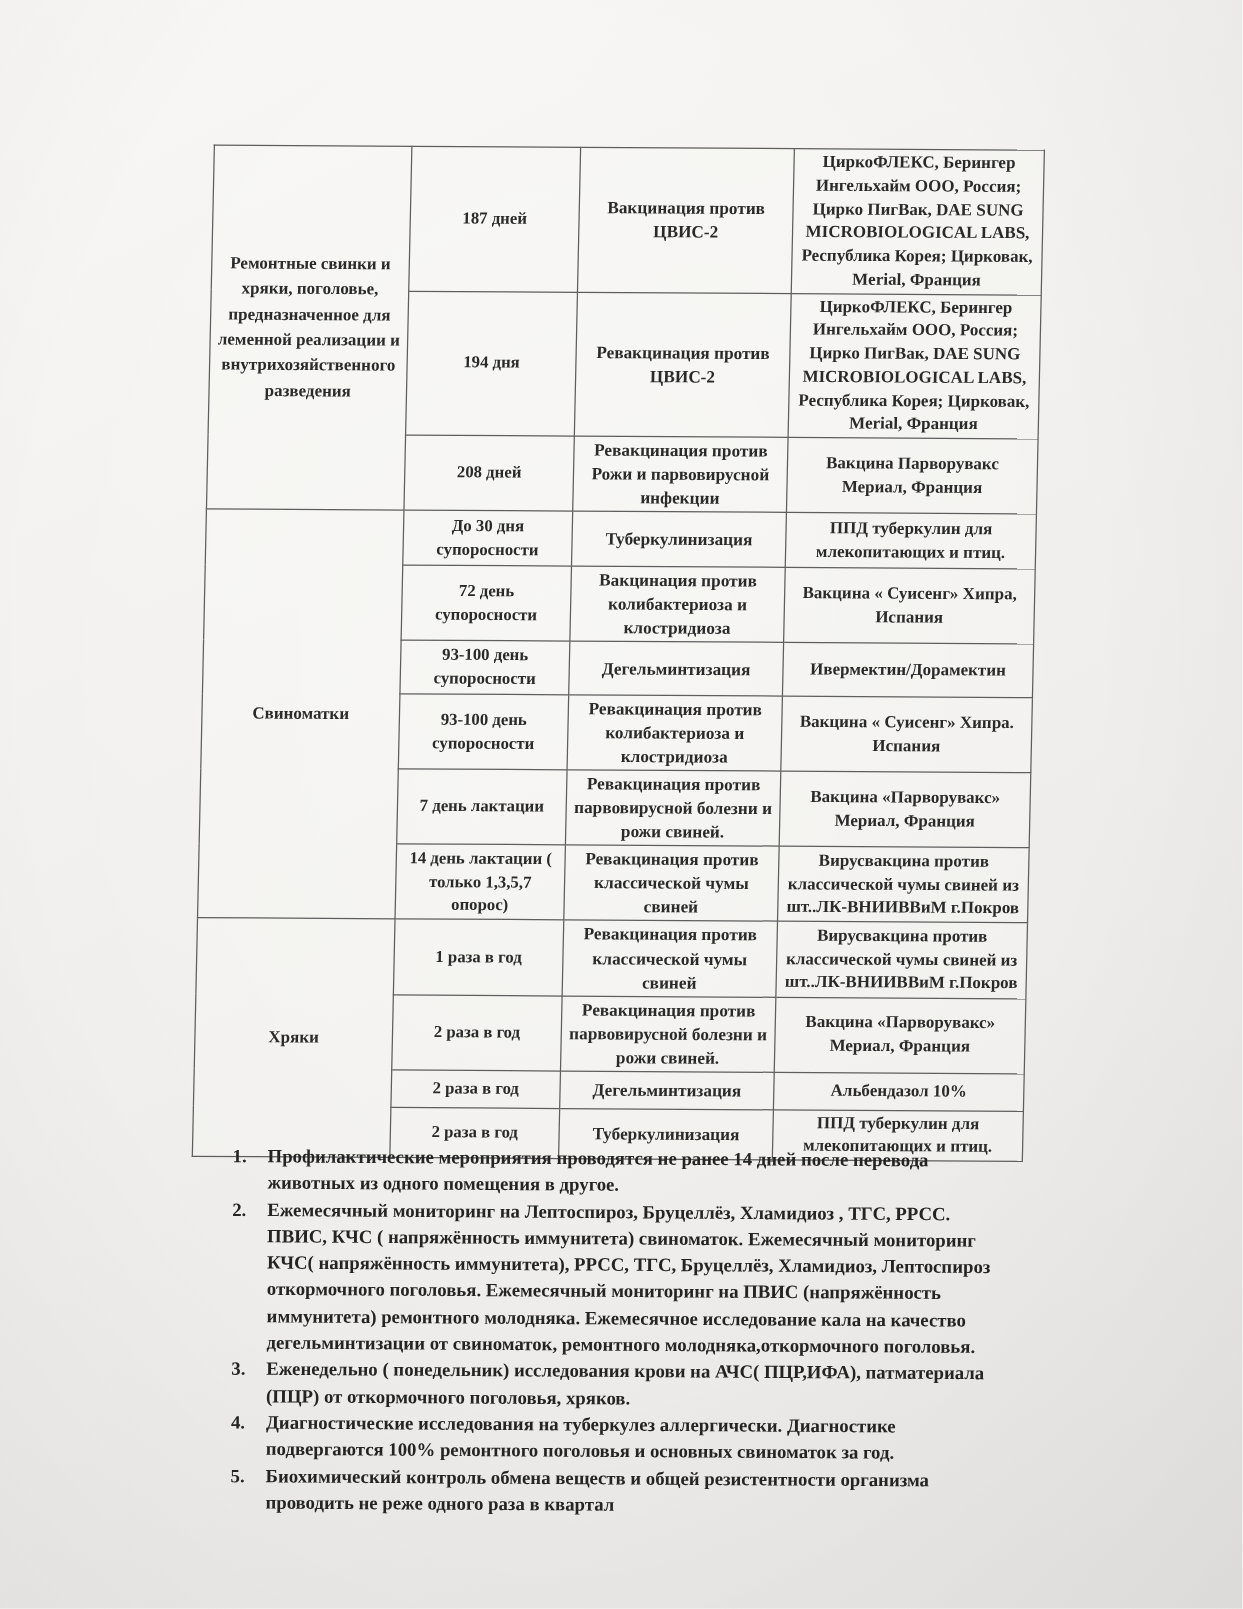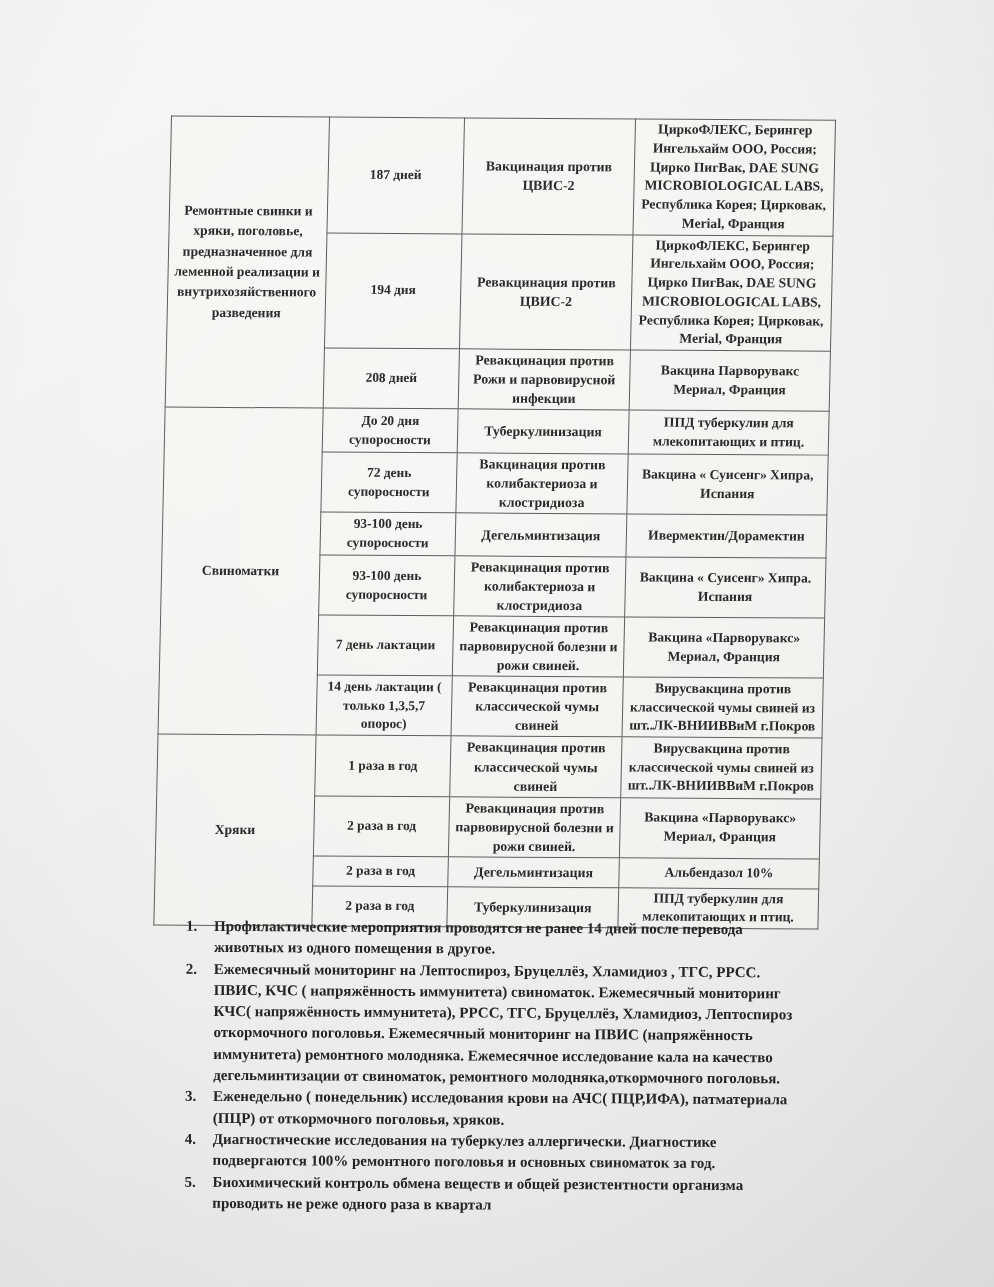--- a/index.html
+++ b/index.html
@@ -93,21 +93,21 @@
         <td class="drug-cell">ЦиркоФЛЕКС, Берингер Ингельхайм ООО, Россия; Цирко ПигВак, DAE SUNG MICROBIOLOGICAL LABS, Республика Корея; Цирковак, Merial, Франция</td>
       </tr>
       <tr style="height:54px">
         <td class="timing-cell">208 дней</td>
         <td class="proc-cell">Ревакцинация против Рожи и парвовирусной инфекции</td>
         <td class="drug-cell">Вакцина Парворувакс Мериал, Франция</td>
       </tr>
 
       <tr style="height:44px">
         <td class="group-cell" rowspan="6">Свиноматки</td>
-        <td class="timing-cell">До 20 дня супоросности</td>
+        <td class="timing-cell">До 30 дня супоросности</td>
         <td class="proc-cell">Туберкулинизация</td>
         <td class="drug-cell">ППД туберкулин для млекопитающих и птиц.</td>
       </tr>
       <tr style="height:57px">
         <td class="timing-cell">72 день супоросности</td>
         <td class="proc-cell">Вакцинация против колибактериоза и клостридиоза</td>
         <td class="drug-cell">Вакцина « Суисенг» Хипра, Испания</td>
       </tr>
       <tr style="height:43px">
         <td class="timing-cell">93-100 день супоросности</td>

